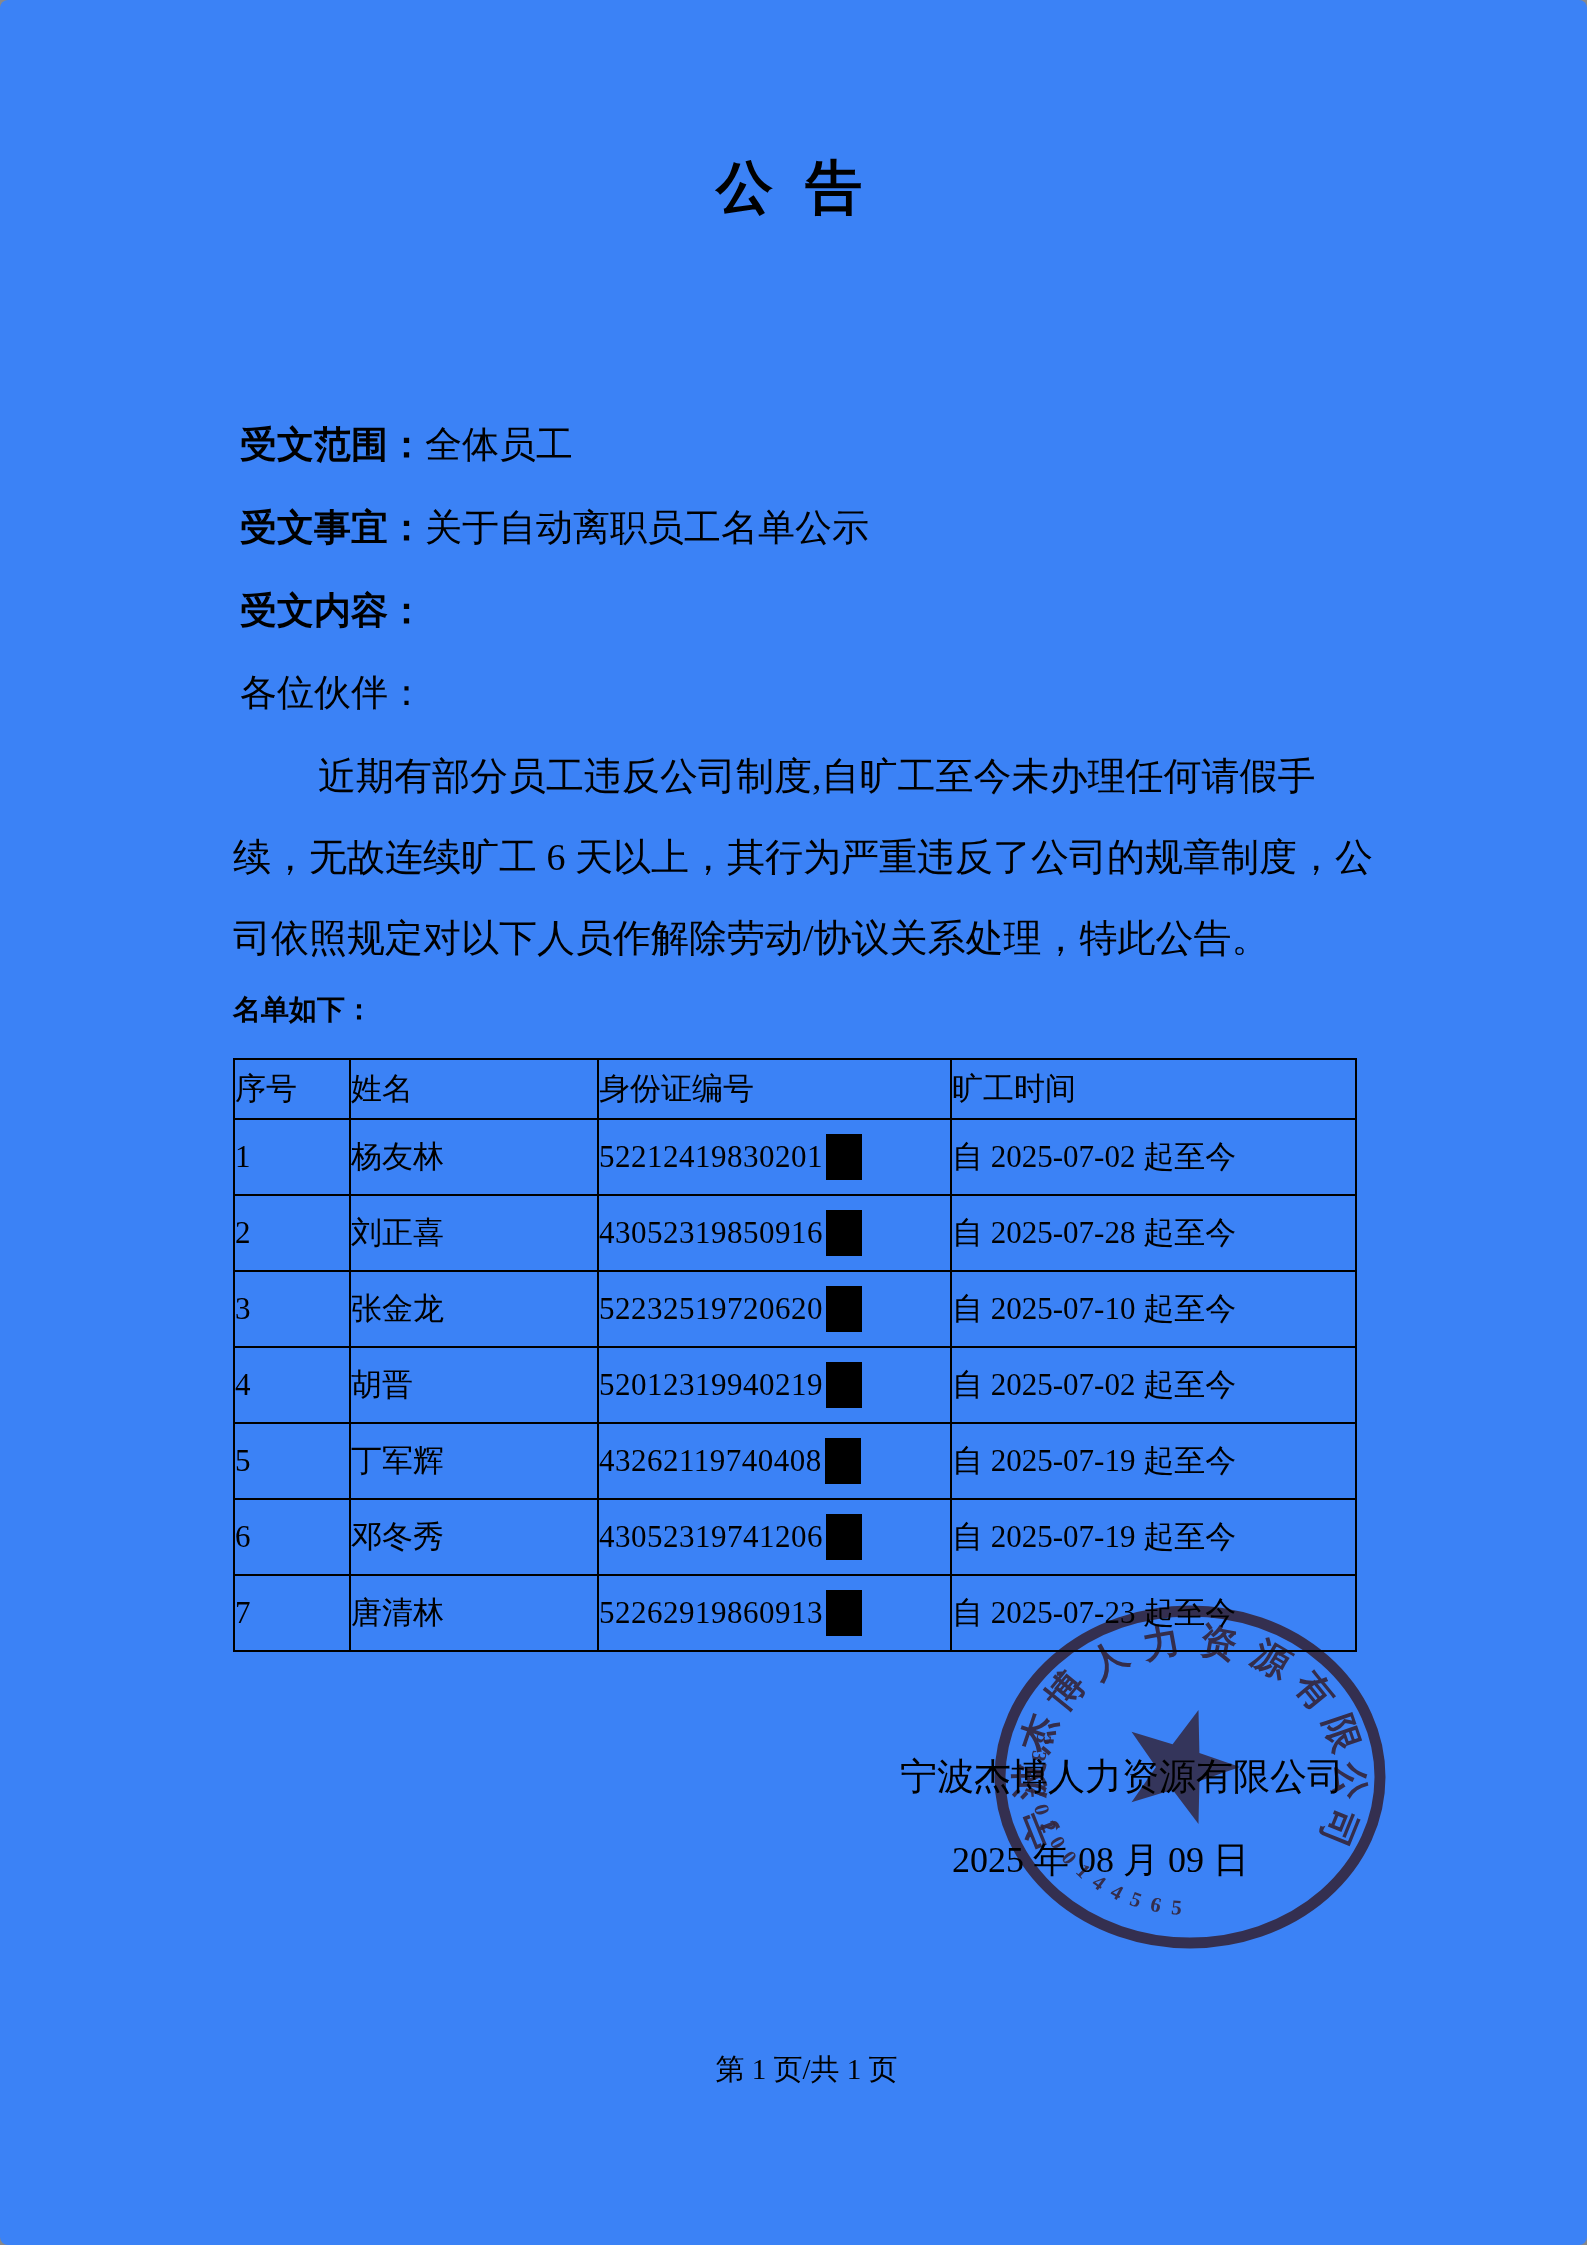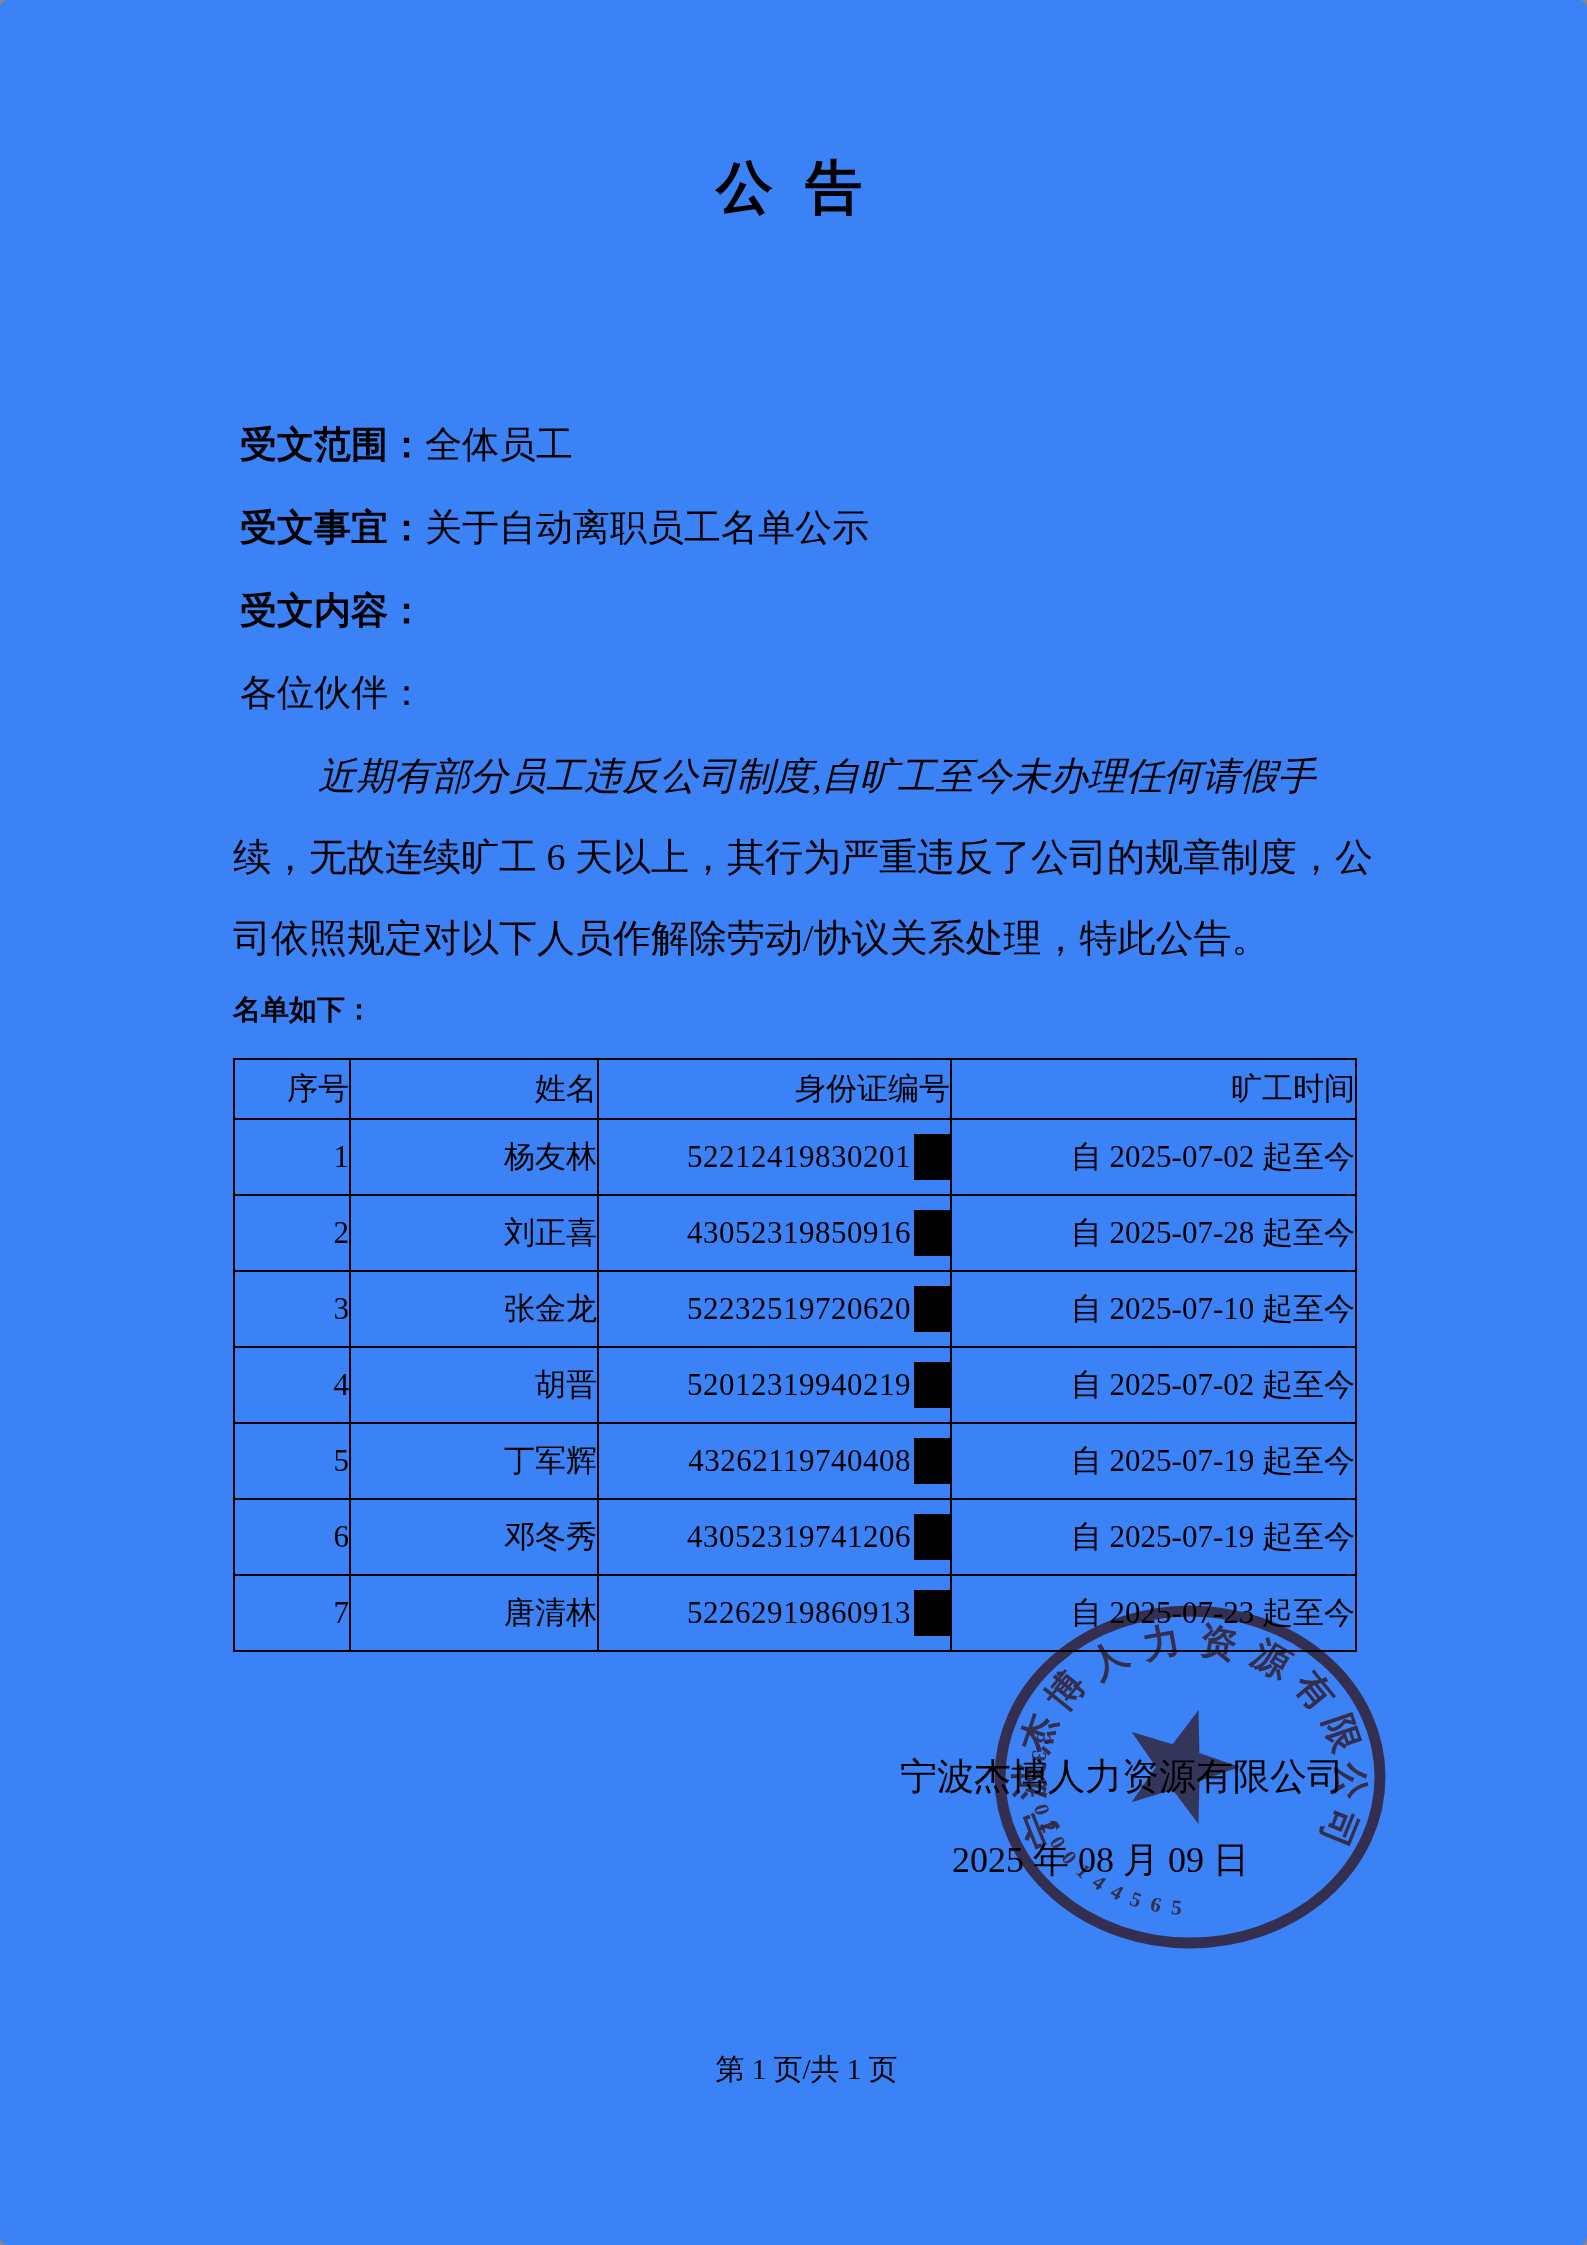--- a/index.html
+++ b/index.html
@@ -44,37 +44,37 @@
     font-size: 37px;
   }
   .para-line {
     position: absolute;
     left: 233px;
     width: 1240px;
     font-size: 38px;
     line-height: 48px;
     white-space: nowrap;
   }
-  .para-line.indent { padding-left: 85px; font-style: italic; }
+  .para-line.indent { padding-left: 85px; }
   .list-intro {
     position: absolute;
     left: 233px; top: 991px;
     font-size: 28px;
     font-weight: bold;
   }
   table.roster {
     position: absolute;
     left: 233px; top: 1058px;
     border-collapse: collapse;
     table-layout: fixed;
     width: 1122px;
   }
   table.roster th, table.roster td {
     border: 2px solid #000;
-    text-align: right;
+    text-align: left;
     vertical-align: middle;
     font-size: 31px;
     font-weight: normal;
     overflow: hidden;
   }
   table.roster th { height: 60px; }
   table.roster td { height: 76px; }
   .redact-box {
     display: inline-block;
     width: 36px; height: 46px;

